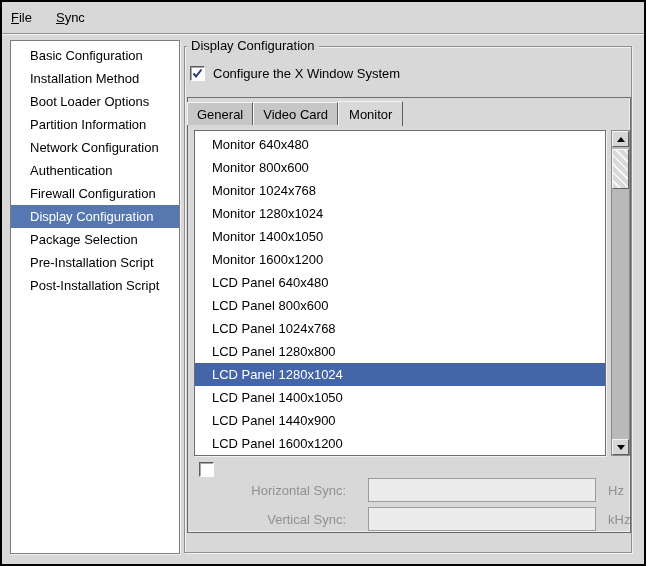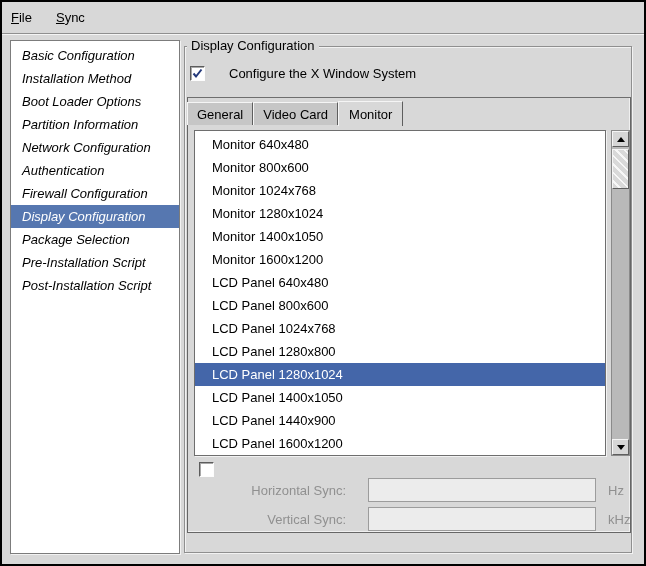--- a/index.html
+++ b/index.html
@@ -31,41 +31,41 @@
   
   .sidebar {
     position:absolute; left:8px; top:38px; width:170px; height:514px;
     background:#fff;
     border:1px solid #7c7c7c;
     box-shadow:1px 1px 0 #f2f2f2;
     padding-top:3px;
     overflow:hidden;
   }
   .sidebar-item {
-    height:23px; line-height:23px; padding-left:11px;
-    white-space:nowrap; cursor:default;font-style:italic;
+    height:23px; line-height:23px; padding-left:19px;
+    white-space:nowrap; cursor:default;
   }
   .sidebar-item.selected {
     background:var(--sidebar-selection,#5677b0); color:#fff;
   }
 
   
   .frame {
     position:absolute; left:182px; top:44px; width:448px; height:507px;
     border:1px solid #8f8f8f;
     box-shadow:inset 1px 1px 0 #f2f2f2, 1px 1px 0 #f2f2f2;
   }
   .frame-legend {
     position:absolute; top:-9px; left:2px;
     background:var(--window-bg,#d8d8d8); padding:0 4px;
     white-space:nowrap;
   }
 
   
-  .check-row { position:absolute; display:flex; align-items:center; gap:24px; height:20px; }
+  .check-row { position:absolute; display:flex; align-items:center; gap:8px; height:20px; }
   .checkbox {
     width:15px; height:15px; background:#fff; position:relative; flex:0 0 auto;
     border-top:1px solid #5c5c5c; border-left:1px solid #5c5c5c;
     border-bottom:1px solid #fdfdfd; border-right:1px solid #fdfdfd;
     box-shadow:inset 1px 1px 0 #a8a8a8;
   }
   .checkbox svg { position:absolute; left:0px; top:0px; display:none; }
   .checkbox.checked svg { display:block; }
   .check-label { white-space:nowrap; }
 

